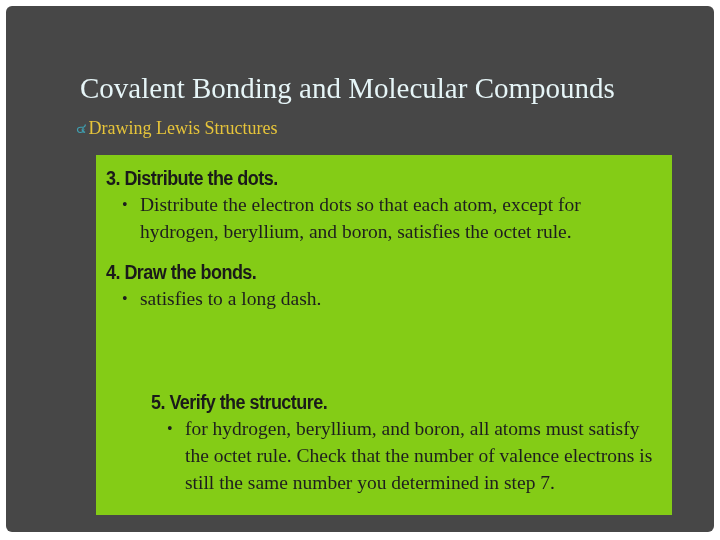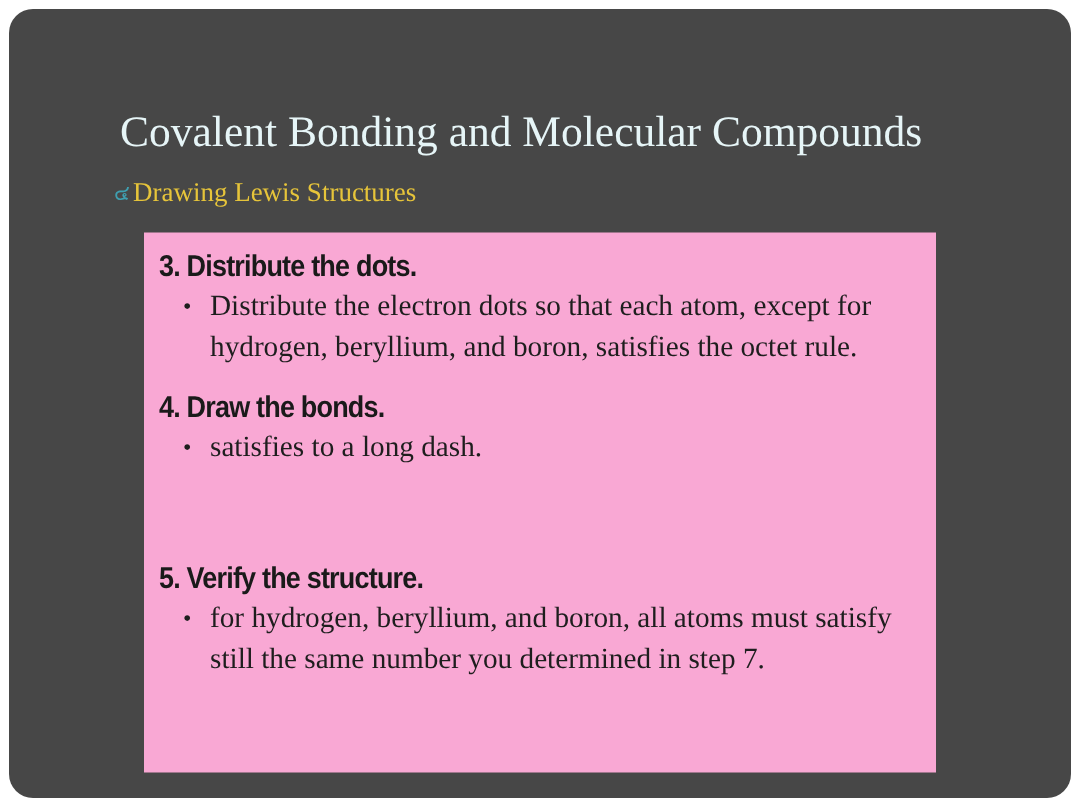--- a/index.html
+++ b/index.html
@@ -10,21 +10,21 @@
       height: 540px;
       overflow: hidden;
     }
     .slide {
       position: absolute;
       left: 6px;
       top: 6px;
       width: 708px;
       height: 526px;
       background: #474747;
-      border-radius: 16px;
+      border-radius: 6px;
       overflow: hidden;
     }
     .title {
       position: absolute;
       left: 74px;
       top: 62px;
       margin: 0;
       font-family: "Liberation Serif", serif;
       font-weight: normal;
       font-size: 29px;
@@ -51,23 +51,23 @@
     }
     .bullet-text {
       font-family: "Liberation Serif", serif;
       font-size: 18px;
       color: #e6c43a;
     }
     .figure {
       position: absolute;
       left: 90px;
       top: 149px;
-      width: 528px;
+      width: 576px;
       height: 360px;
-      background: #f9a8d4;
+      background: #84cc16;
     }
     .step {
       position: absolute;
       left: 10px;
       right: 8px;
     }
     .step-heading {
       font-family: "Liberation Sans", sans-serif;
       font-weight: bold;
       font-size: 20px;
@@ -88,21 +88,21 @@
       line-height: 27px;
     }
     .step-body .dot {
       position: absolute;
       left: -18px;
       top: 0;
       font-size: 16px;
     }
     .step-3 { top: 10px; }
     .step-4 { top: 104px; }
-    .step-5 { top: 218px; }
+    .step-5 { top: 234px; margin-left: 45px; }
   </style>
 </head>
 <body>
 
 <div class="slide">
 
   <h1 class="title">Covalent Bonding and Molecular Compounds</h1>
 
   <div class="bullet-row">
     <span class="bullet-glyph">๔</span>
@@ -126,18 +126,19 @@
         <span class="dot">•</span>
         <div>satisfies to a long dash.</div>
       </div>
     </div>
 
     <div class="step step-5">
       <div class="step-heading">5. Verify the structure.</div>
       <div class="step-body">
         <span class="dot">•</span>
         <div>for hydrogen, beryllium, and boron, all atoms must satisfy</div>
+        <div>the octet rule. Check that the number of valence electrons is</div>
         <div>still the same number you determined in step 7.</div>
       </div>
     </div>
 
   </div>
 </div>
 
 </body></html>

